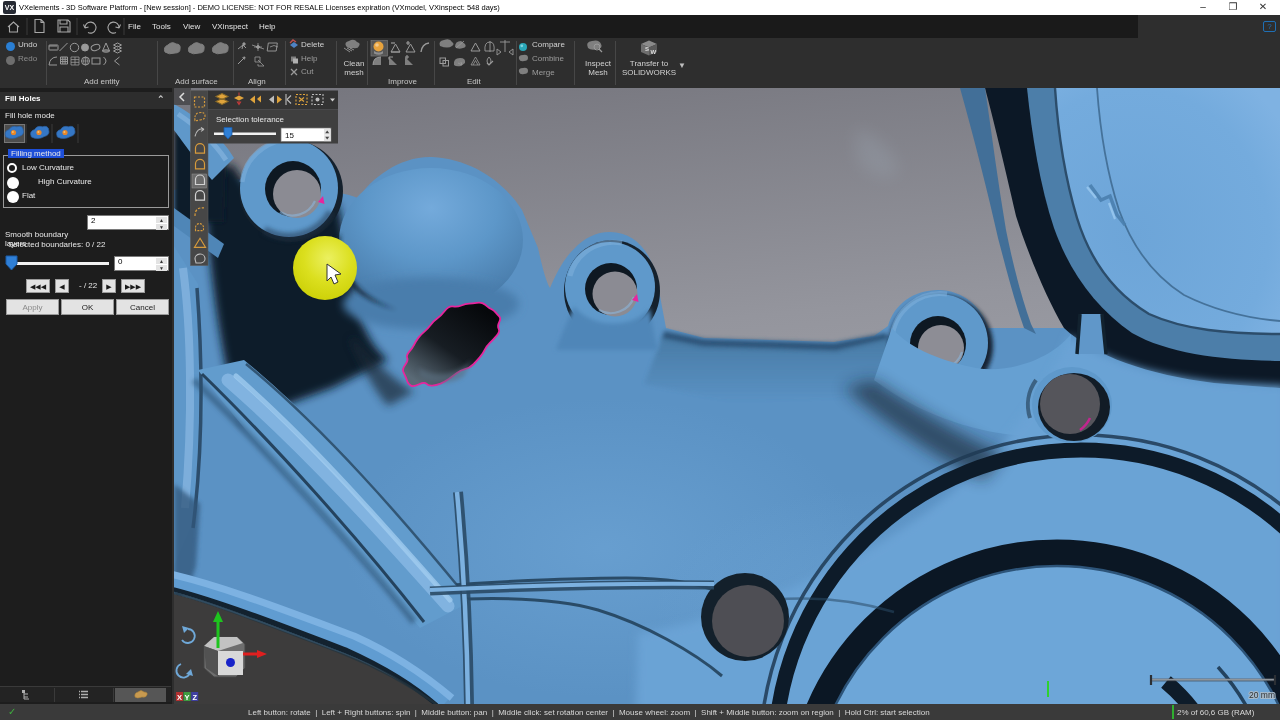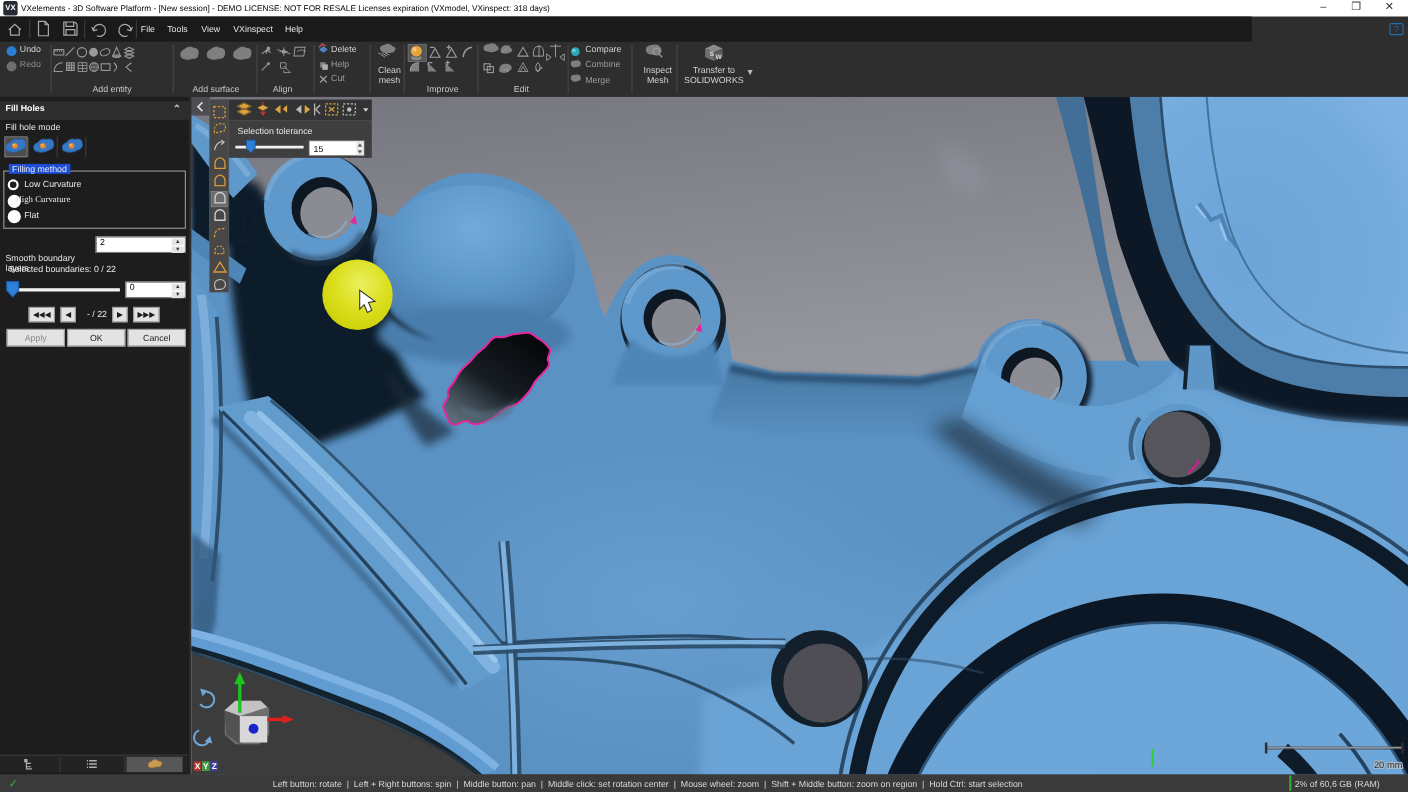--- a/index.html
+++ b/index.html
@@ -28,21 +28,21 @@
   .spinarr{position:absolute;right:1px;width:11px;height:6px;background:#e3e3e3;color:#333;font-size:5px;line-height:6px;text-align:center;}
   
   #statusbar{left:0;top:704px;width:1280px;height:16px;background:#3a3a3a;color:#d8d8d8;font-size:8px;}
 </style>
 </head>
 <body>
 <div id="app">
 
   <div class="abs" id="titlebar">
     <div class="abs" id="vxlogo">VX</div>
-    <div class="abs" id="title-text">VXelements - 3D Software Platform - [New session] - DEMO LICENSE: NOT FOR RESALE Licenses expiration (VXmodel, VXinspect: 318 days)</div>
+    <div class="abs" id="title-text">VXelements - 3D Software Platform - [New session] - DEMO LICENSE: NOT FOR RESALE Licenses expiration (VXmodel, VXinspect: 548 days)</div>
     <div class="abs winbtn" style="left:1196px;">–</div>
     <div class="abs winbtn" style="left:1226px;">❐</div>
     <div class="abs winbtn" style="left:1256px;">✕</div>
   </div>
 
   <div class="abs" id="menurow">
     <svg class="abs" style="left:0;top:0;" width="125" height="23">
       <g fill="none" stroke="#a8a8a8" stroke-width="1.1">
         <path d="M8,12 l5.5,-5 l5.5,5 M9.5,11 l0,6 l8,0 l0,-6"></path>
         <line x1="27" y1="3" x2="27" y2="20" stroke="#3a3a3a"></line>
@@ -200,21 +200,21 @@
         <line x1="26" y1="0" x2="26" y2="19" stroke="#3c3c3c"></line>
           <line x1="52" y1="0" x2="52" y2="19" stroke="#3c3c3c"></line>
           <line x1="78" y1="0" x2="78" y2="19" stroke="#3c3c3c"></line>
       </svg>
     </div>
     <div class="abs" style="left:3px;top:67px;width:166px;height:53px;border:1px solid #9a9a9a;"></div>
     <div class="abs" style="left:8px;top:61px;background:#1d4ed8;padding:0 3px;">Filling method</div>
     <div class="abs" style="left:7px;top:75px;width:10px;height:10px;border:2px solid #fff;border-radius:50%;background:#1d1d1d;"></div>
     <div class="abs" style="left:22px;top:75px;">Low Curvature</div>
     <div class="abs" style="left:7px;top:89px;width:12px;height:12px;background:#fff;border-radius:50%;"></div>
-    <div class="abs" style="left:14px;top:89px;font-family:Liberation Serif, serif;">High Curvature</div>
+    <div class="abs" style="left:38px;top:89px;">High Curvature</div>
     <div class="abs" style="left:7px;top:103px;width:12px;height:12px;background:#fff;border-radius:50%;"></div>
     <div class="abs" style="left:22px;top:103px;">Flat</div>
     <div class="abs" style="left:5px;top:126px;margin-top:16px;">Smooth boundary<br>layers</div>
     <div class="abs spin" style="left:87px;top:127px;width:82px;height:15px;padding-left:3px;">2
       <span class="spinarr" style="top:1px;">▲</span><span class="spinarr" style="top:8px;">▼</span></div>
     <div class="abs" style="left:8px;top:152px;">Selected boundaries: 0 / 22</div>
 
     <div class="abs" style="left:8px;top:174px;width:101px;height:3px;background:#f2f2f2;"></div>
     <svg class="abs" style="left:5px;top:167px;" width="14" height="16">
         <path d="M1 1 L12 1 L12 9 L6.5 15 L1 9 Z" fill="#2f7fd6" stroke="#1a5ca8"></path>

